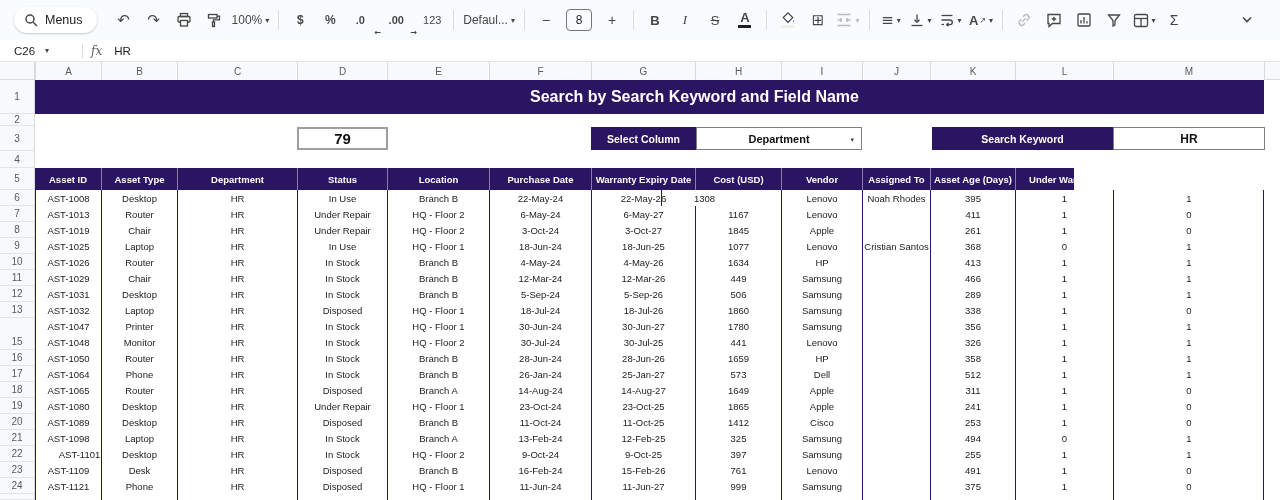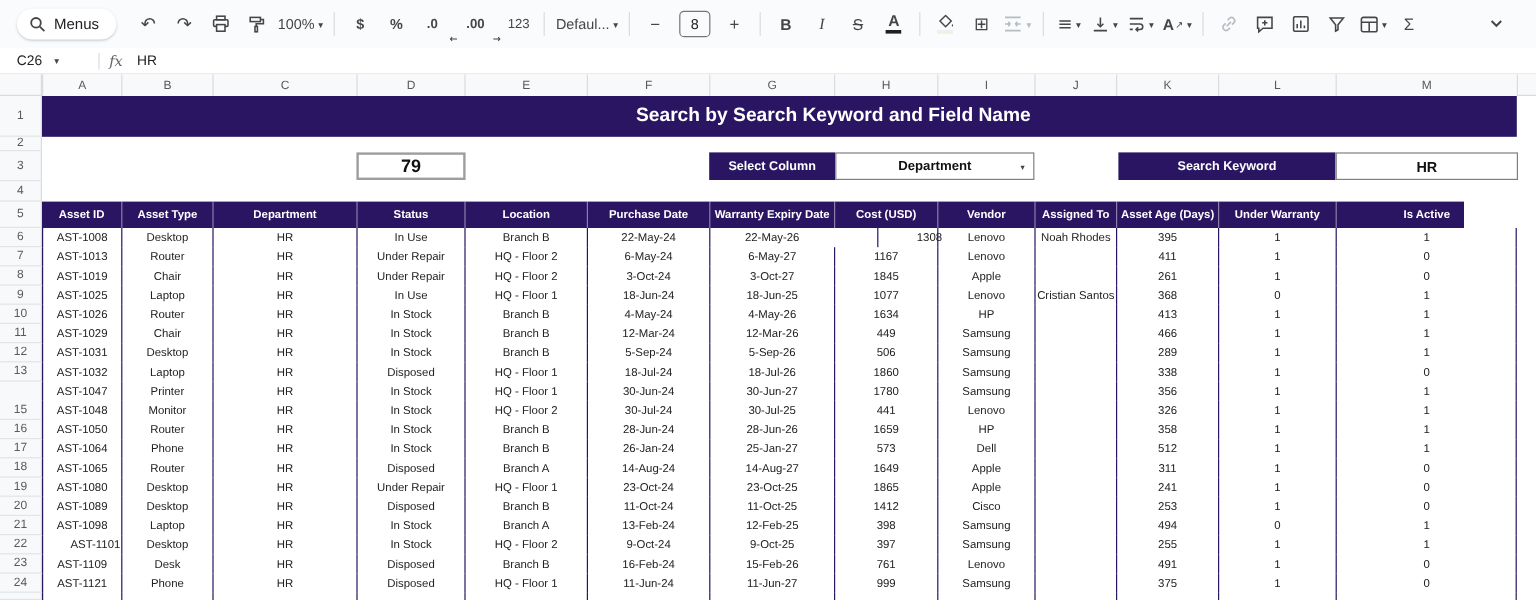--- a/index.html
+++ b/index.html
@@ -52,21 +52,21 @@
   
   .grid{position:absolute;left:35px;top:80px;width:1245px;height:420px;background:#fff;}
   .banner{position:absolute;left:0;top:0;width:1229px;height:34px;display:flex;align-items:center;
           justify-content:center;padding-left:90px;box-sizing:border-box;
           color:#fff;font-size:16px;font-weight:bold;}
   .ctl{position:absolute;top:47px;height:23px;display:flex;align-items:center;justify-content:center;
        box-sizing:border-box;font-weight:bold;white-space:nowrap;}
   .ctl.label{color:#fff;font-size:10.5px;}
   .ctl.value{background:#fff;color:#111;}
   .ddcaret{position:absolute;right:7px;top:8px;font-size:7px;color:#444;font-family:"DejaVu Sans",sans-serif;}
-  .thead{position:absolute;left:0;top:88px;width:1185px;height:22px;text-align:right;}
+  .thead{position:absolute;left:0;top:88px;width:1039px;height:22px;text-align:right;}
   .thcell{position:absolute;top:0;height:22px;box-sizing:border-box;display:flex;align-items:center;
           justify-content:center;color:#fff;font-weight:bold;font-size:9.5px;white-space:nowrap;overflow:hidden;
           border-left:1px solid rgba(255,255,255,.45);}
   .trow{position:absolute;left:0;width:1229px;box-sizing:border-box;}
   .tdcell{position:absolute;top:0;height:100%;box-sizing:border-box;display:flex;align-items:center;
           justify-content:center;font-size:9.5px;color:#222;white-space:nowrap;overflow:hidden;}
   svg{display:block;}
 </style>
 </head>
 <body>
@@ -311,21 +311,21 @@
       </div>
     <div id="tbody">
         <div class="trow" style="top: 110px; height: 16px; border-right: 1px solid rgb(42, 21, 99);">
           <div class="tdcell" style="left: 0px; width: 66px; border-left: 1px solid rgb(42, 21, 99);">AST-1008</div>
           <div class="tdcell" style="left: 66px; width: 76px; border-left: 1px solid rgb(42, 21, 99);">Desktop</div>
           <div class="tdcell" style="left: 142px; width: 120px; border-left: 1px solid rgb(42, 21, 99);">HR</div>
           <div class="tdcell" style="left: 262px; width: 90px; border-left: 1px solid rgb(42, 21, 99);">In Use</div>
           <div class="tdcell" style="left: 352px; width: 102px; border-left: 1px solid rgb(42, 21, 99);">Branch B</div>
           <div class="tdcell" style="left: 454px; width: 102px; border-left: 1px solid rgb(42, 21, 99);">22-May-24</div>
           <div class="tdcell" style="left: 556px; width: 104px; border-left: 1px solid rgb(42, 21, 99);">22-May-26</div>
-          <div class="tdcell" style="left: 696px; width: 86px; border-left: 1px solid rgb(42, 21, 99);">1308</div>
+          <div class="tdcell" style="left: 626px; width: 86px; border-left: 1px solid rgb(42, 21, 99);">1308</div>
           <div class="tdcell" style="left: 746px; width: 81px; border-left: 1px solid rgb(42, 21, 99);">Lenovo</div>
           <div class="tdcell" style="left: 827px; width: 68px; border-left: 1px solid rgb(42, 21, 99);">Noah Rhodes</div>
           <div class="tdcell" style="left: 895px; width: 85px; border-left: 1px solid rgb(42, 21, 99);">395</div>
           <div class="tdcell" style="left: 980px; width: 98px; border-left: 1px solid rgb(42, 21, 99);">1</div>
           <div class="tdcell" style="left: 1078px; width: 151px; border-left: 1px solid rgb(42, 21, 99);">1</div>
         </div>
         <div class="trow" style="top: 126px; height: 16px; border-right: 1px solid rgb(42, 21, 99);">
           <div class="tdcell" style="left: 0px; width: 66px; border-left: 1px solid rgb(42, 21, 99);">AST-1013</div>
           <div class="tdcell" style="left: 66px; width: 76px; border-left: 1px solid rgb(42, 21, 99);">Router</div>
           <div class="tdcell" style="left: 142px; width: 120px; border-left: 1px solid rgb(42, 21, 99);">HR</div>
@@ -536,21 +536,21 @@
           <div class="tdcell" style="left: 1078px; width: 151px; border-left: 1px solid rgb(42, 21, 99);">0</div>
         </div>
         <div class="trow" style="top: 350px; height: 16px; border-right: 1px solid rgb(42, 21, 99);">
           <div class="tdcell" style="left: 0px; width: 66px; border-left: 1px solid rgb(42, 21, 99);">AST-1098</div>
           <div class="tdcell" style="left: 66px; width: 76px; border-left: 1px solid rgb(42, 21, 99);">Laptop</div>
           <div class="tdcell" style="left: 142px; width: 120px; border-left: 1px solid rgb(42, 21, 99);">HR</div>
           <div class="tdcell" style="left: 262px; width: 90px; border-left: 1px solid rgb(42, 21, 99);">In Stock</div>
           <div class="tdcell" style="left: 352px; width: 102px; border-left: 1px solid rgb(42, 21, 99);">Branch A</div>
           <div class="tdcell" style="left: 454px; width: 102px; border-left: 1px solid rgb(42, 21, 99);">13-Feb-24</div>
           <div class="tdcell" style="left: 556px; width: 104px; border-left: 1px solid rgb(42, 21, 99);">12-Feb-25</div>
-          <div class="tdcell" style="left: 660px; width: 86px; border-left: 1px solid rgb(42, 21, 99);">398</div>
+          <div class="tdcell" style="left: 660px; width: 86px; border-left: 1px solid rgb(42, 21, 99);">325</div>
           <div class="tdcell" style="left: 746px; width: 81px; border-left: 1px solid rgb(42, 21, 99);">Samsung</div>
           <div class="tdcell" style="left: 827px; width: 68px; border-left: 1px solid rgb(42, 21, 99);"></div>
           <div class="tdcell" style="left: 895px; width: 85px; border-left: 1px solid rgb(42, 21, 99);">494</div>
           <div class="tdcell" style="left: 980px; width: 98px; border-left: 1px solid rgb(42, 21, 99);">0</div>
           <div class="tdcell" style="left: 1078px; width: 151px; border-left: 1px solid rgb(42, 21, 99);">1</div>
         </div>
         <div class="trow" style="top: 366px; height: 16px; border-right: 1px solid rgb(42, 21, 99);">
           <div class="tdcell" style="left: 0px; width: 66px; border-left: 1px solid rgb(42, 21, 99); padding-left: 22px;">AST-1101</div>
           <div class="tdcell" style="left: 66px; width: 76px; border-left: 1px solid rgb(42, 21, 99);">Desktop</div>
           <div class="tdcell" style="left: 142px; width: 120px; border-left: 1px solid rgb(42, 21, 99);">HR</div>

